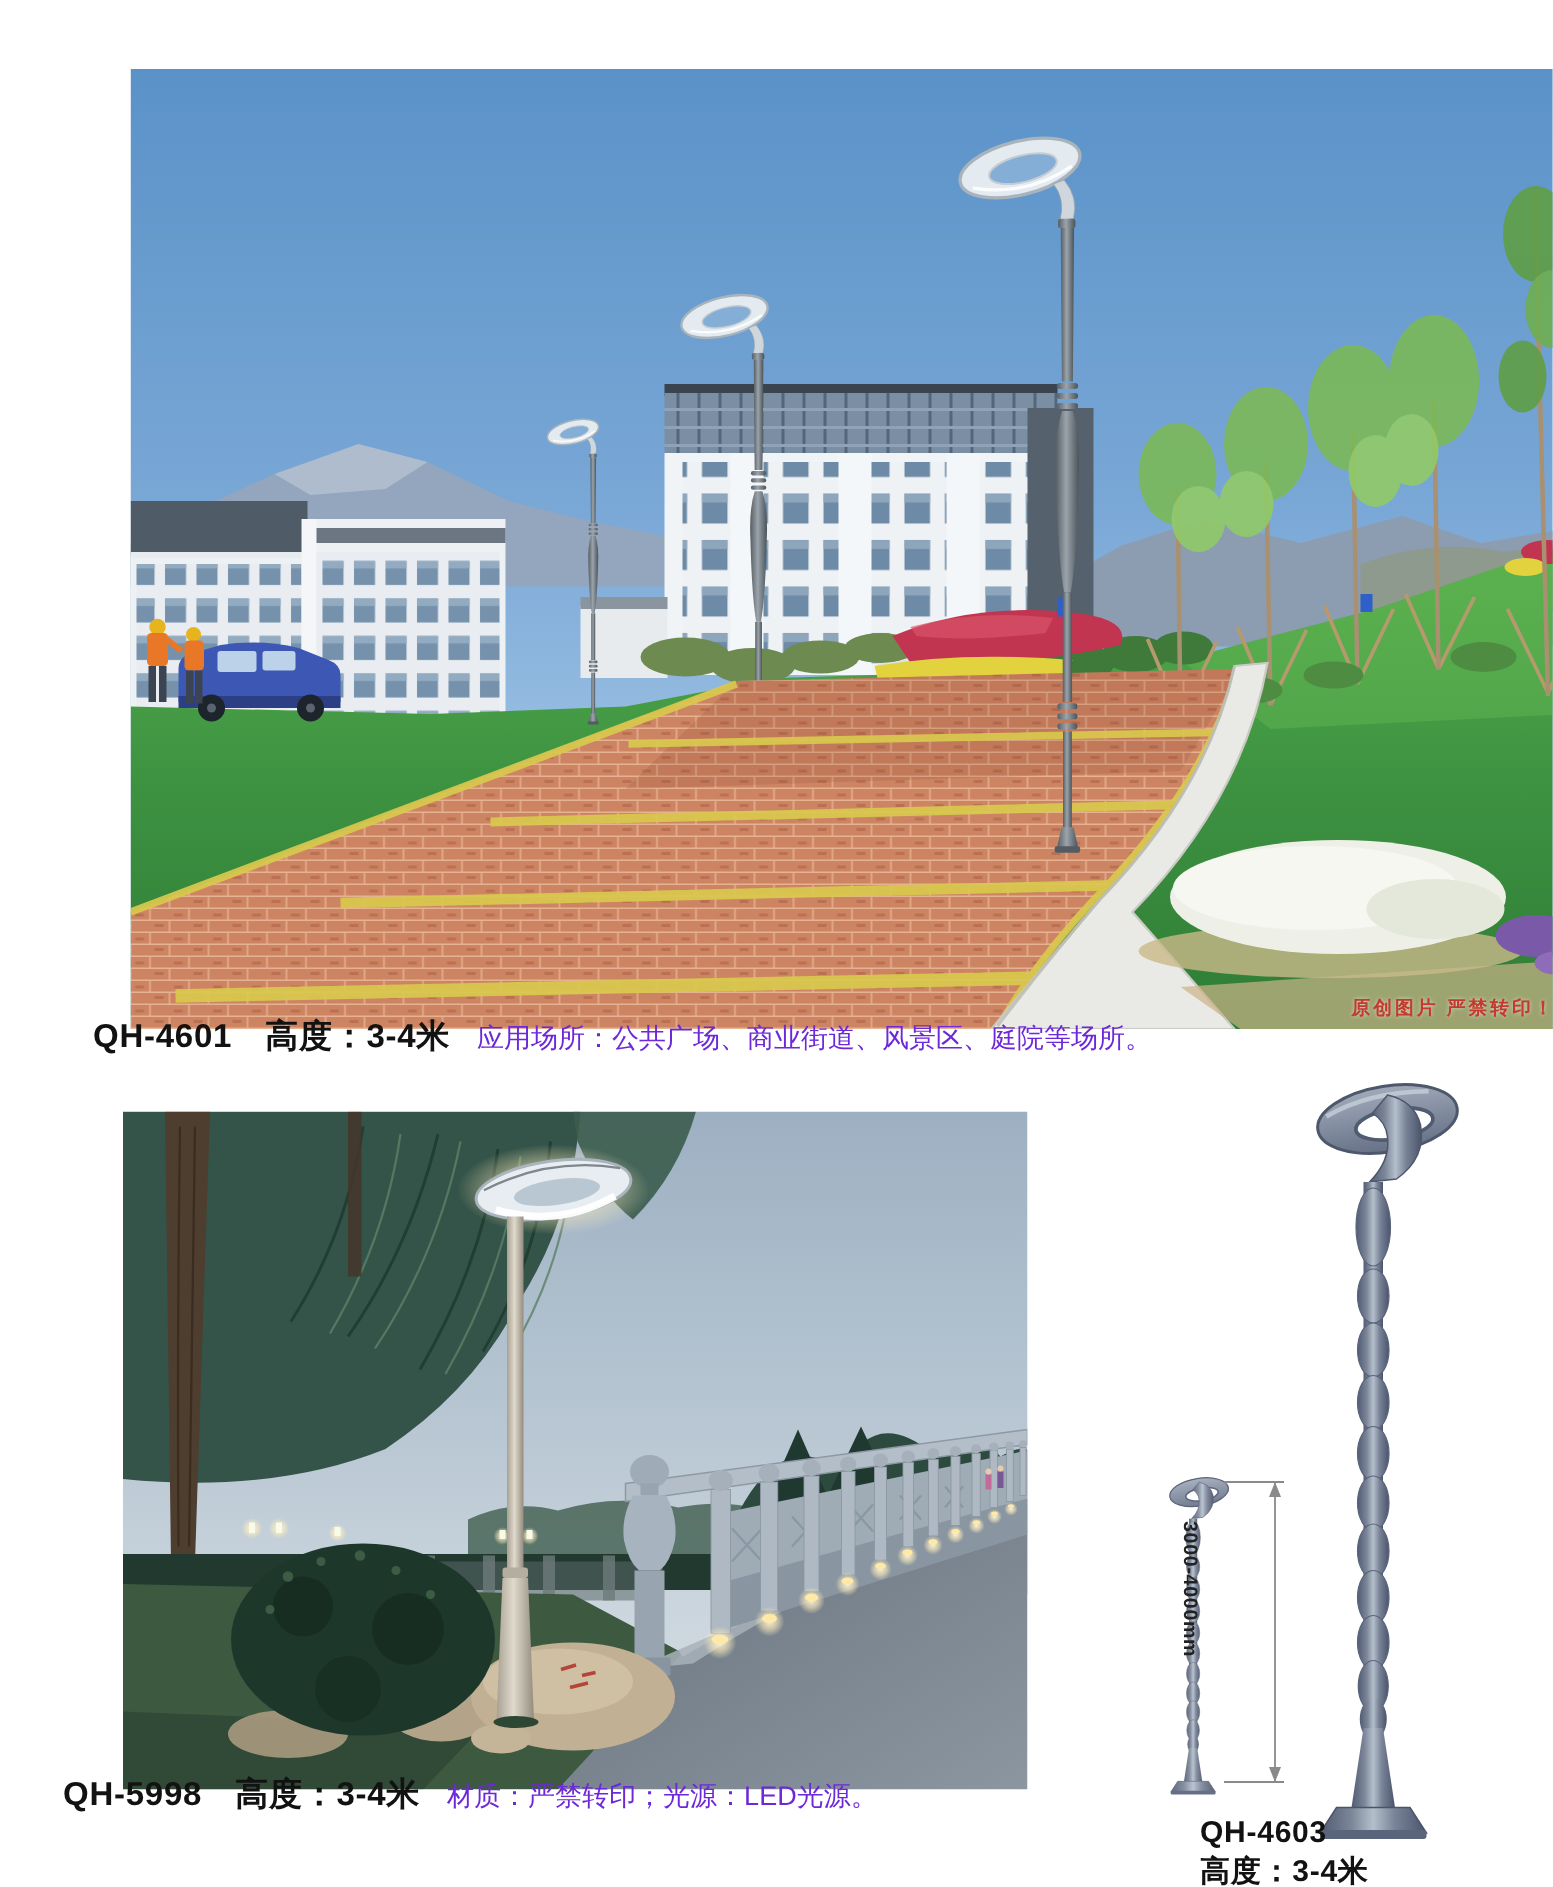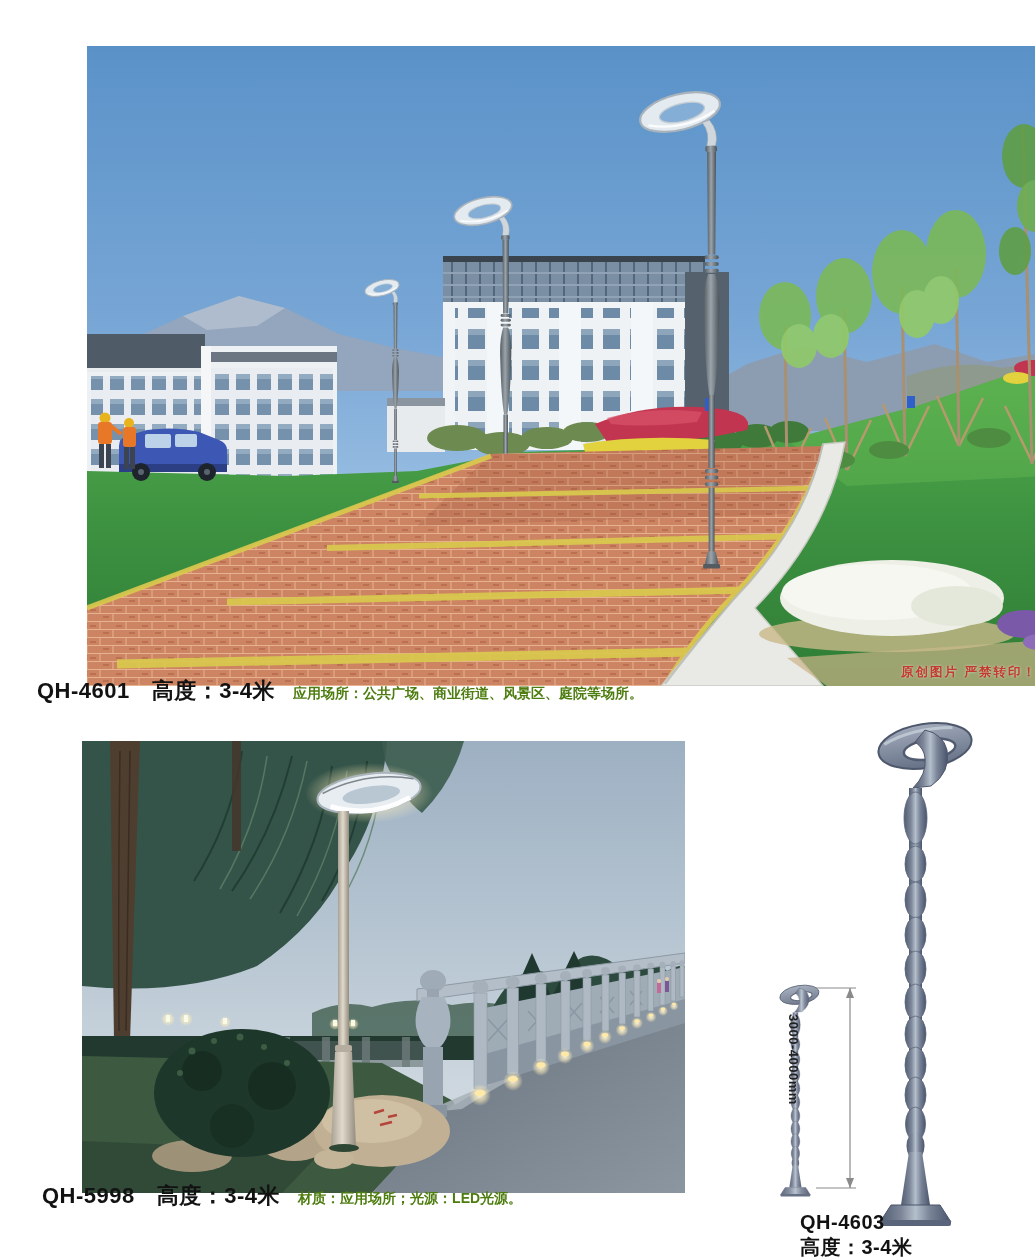--- a/index.html
+++ b/index.html
@@ -12,22 +12,22 @@
   .photo-day   { left:47px; top:30px;  width:960px; height:640px; }
   .photo-night { left:42px; top:725px; width:603px; height:452px; }
   .watermark {
     position:absolute; right:10px; bottom:5px;
     font-size:12.5px; font-weight:bold; color:#c23b2e;
     letter-spacing:2px; text-shadow:0 0 3px rgba(255,255,255,.6);
   }
   .caption { position:absolute; display:flex; align-items:baseline; white-space:nowrap; color:#121212; }
   .caption .model, .caption .height { font-size:22px; font-weight:bold; letter-spacing:.5px; }
   .caption .height { margin-left:22px; }
-  .caption .desc { font-size:14px; font-weight:bold; margin-left:18px; color:#4d7c0f; }
-  .caption-1 { left:37px;  top:676px; }
+  .caption .desc { font-size:18px; font-weight:normal; margin-left:18px; color:#6d28d9; }
+  .caption-1 { left:62px;  top:676px; }
   .caption-2 { left:42px;  top:1181px; }
   .caption-3 { left:778px; top:1211px;flex-direction:column; }
   .caption-3 .model, .caption-3 .height { font-size:20px; }
   .render-figure { position:absolute; left:815px; top:690px; width:220px; height:530px; }
   .dim-figure    { position:absolute; left:718px; top:958px; width:120px; height:232px; }
   .dim-label {
     position:absolute; left:801px; top:1014px;
     transform:rotate(90deg); transform-origin:0 0;
     font-size:13px; font-weight:bold; color:#222; letter-spacing:.5px; white-space:nowrap;
   }
@@ -487,21 +487,21 @@
           <rect x="256" y="70" width="11" height="236" fill="url(#npoleG)"></rect>
           <rect x="253" y="304" width="17" height="7" rx="2" fill="#b5aea0"></rect>
           <path d="M253,311 L270,311 L274,406 L249,406 Z" fill="url(#npoleG)"></path>
           <ellipse cx="262" cy="407" rx="15" ry="4" fill="#2e4634"></ellipse>
         </g>
       </svg>
     </figure>
     <div class="caption caption-2">
       <span class="model">QH-5998</span>
       <span class="height">高度：3-4米</span>
-      <span class="desc">材质：应用场所；光源：LED光源。</span>
+      <span class="desc">材质：严禁转印；光源：LED光源。</span>
     </div>
   </section>
 
   <section>
     <figure class="render-figure">
       <svg width="220" height="530" viewBox="0 0 220 530">
         <defs>
           <linearGradient id="steelG" x1="0" y1="0" x2="1" y2="0">
             <stop offset="0" stop-color="#515b73"></stop>
               <stop offset=".3" stop-color="#7d8799"></stop>

